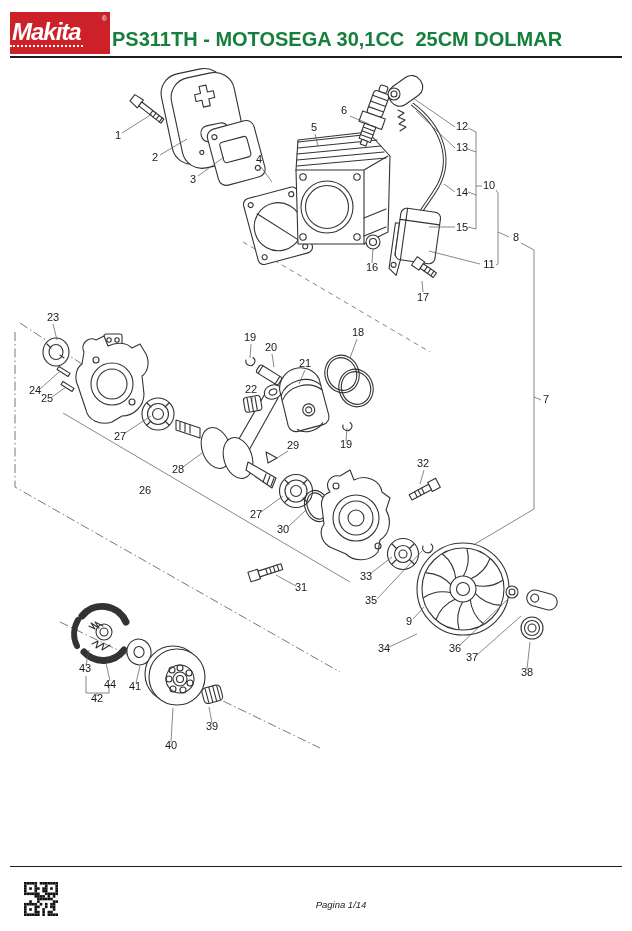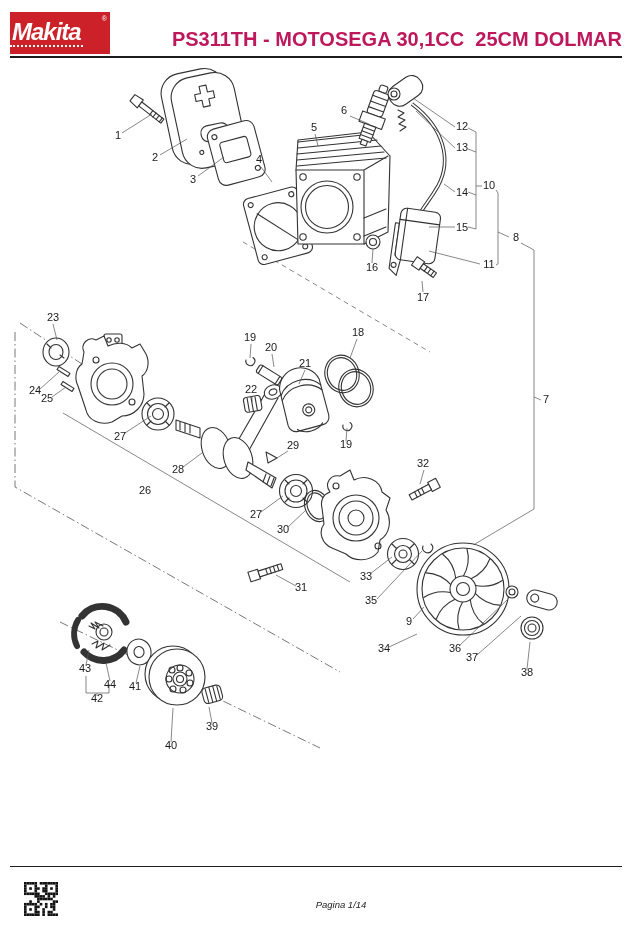--- a/index.html
+++ b/index.html
@@ -4,22 +4,22 @@
 <style>
   html,body{margin:0;padding:0;background:#fff;}
   .page{position:relative;width:632px;height:931px;background:#fff;overflow:hidden;
         font-family:"Liberation Sans",sans-serif;color:#111;}
   
   .logo{position:absolute;left:10px;top:12px;width:100px;height:42px;background:#cc2128;
         display:flex;align-items:center;justify-content:flex-start;}
   .logo-text{font:italic 700 24px "Liberation Sans",sans-serif;color:#fff;letter-spacing:-1px;
         border-bottom:2px dotted #fff;padding:0 2px 1px 2px;line-height:1;}
   .logo-reg{position:absolute;right:3px;top:3px;color:#fff;font-size:7px;line-height:1;}
-  .title{position:absolute;left:112px;right:10px;top:28px;text-align:right;
-        font-weight:700;font-size:20px;letter-spacing:0px;white-space:pre;color:#be185d;}
+  .title{position:absolute;left:112px;right:10px;top:28px;text-align:left;
+        font-weight:700;font-size:20px;letter-spacing:0px;white-space:pre;color:#15803d;}
   .rule{position:absolute;left:10px;right:10px;border-top:2px solid #1c1c1c;}
   .rule.top{top:56px;}
   .rule.bottom{top:866px;border-top-width:1.5px;}
   
   #diagram{position:absolute;left:0;top:0;width:632px;height:931px;}
   #diagram *{vector-effect:non-scaling-stroke;}
   .ink{stroke:#333;stroke-width:1.1;fill:none;stroke-linejoin:round;stroke-linecap:round;}
   .inkf{stroke:#333;stroke-width:1.1;fill:#fff;stroke-linejoin:round;}
   .thin{stroke:#555;stroke-width:0.7;fill:none;}
   .dashdot{stroke:#555;stroke-width:0.8;fill:none;stroke-dasharray:9 3 1.5 3;}

